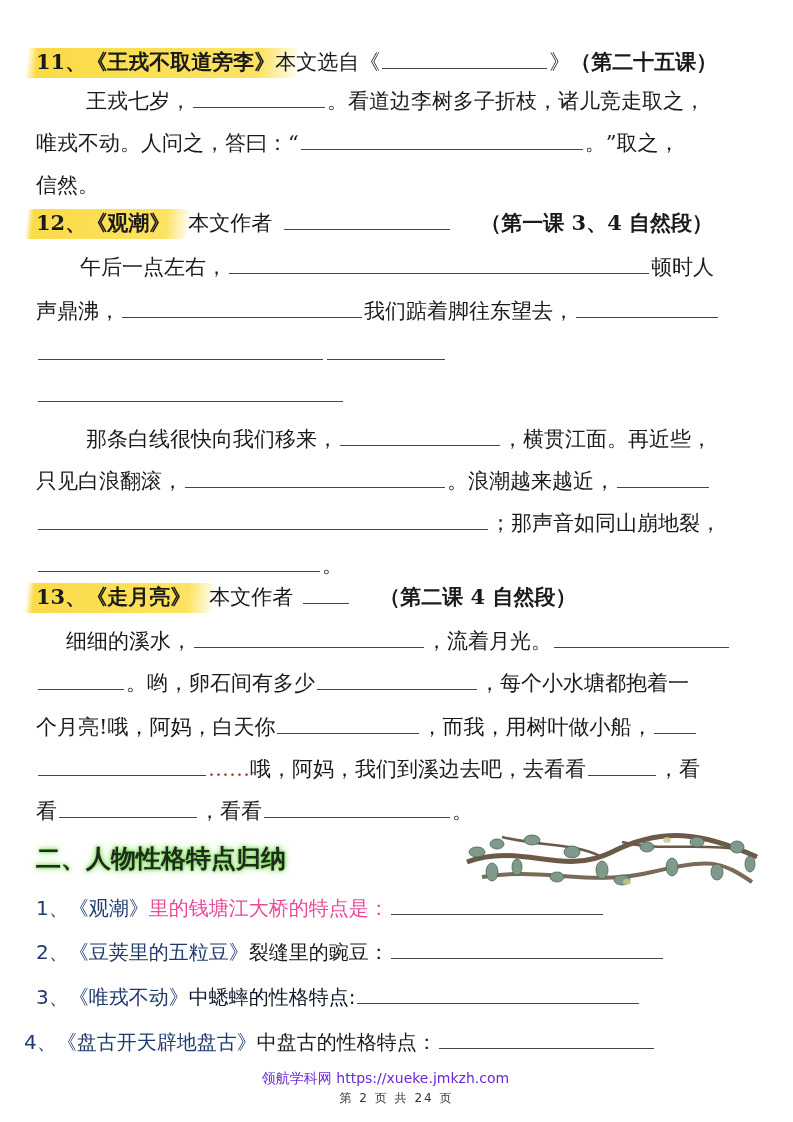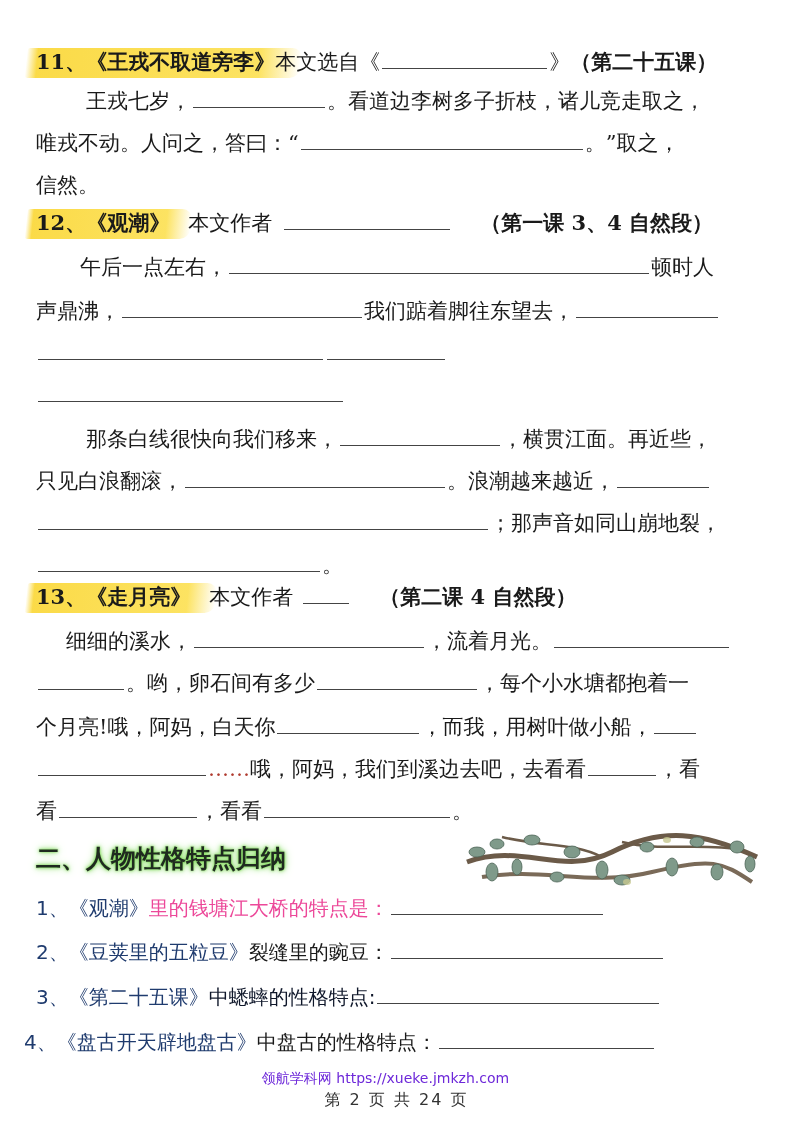--- a/index.html
+++ b/index.html
@@ -15,21 +15,21 @@
     border-radius: 3px 10px 10px 3px; transform: skewX(-6deg);
   }
   .qtitle { font-weight: bold; }
   .section-heading {
     position: absolute; font-size: 25px; font-weight: bold; color: #1f2a1f;
     text-shadow: 0 0 4px #7ed957, 0 0 8px #9be27a, 0 0 2px #6ccf45;
   }
   .blue { color: #1f3b6e; }
   .red-dots { color: #b03a2e; }
   .footer-site { position: absolute; left: 0; width: 771px; text-align: center; top: 1070px; font-family: "DejaVu Sans", sans-serif; font-size: 14px; color: #6d28d9; }
-  .footer-page { position: absolute; left: 0; width: 793px; text-align: center; top: 1090px; font-family: "DejaVu Sans", sans-serif; font-size: 16px; color: #333; letter-spacing: 2px; }
+  .footer-page { position: absolute; left: 0; width: 793px; text-align: center; top: 1090px; font-family: "DejaVu Sans", sans-serif; font-size: 12px; color: #333; letter-spacing: 2px; }
   .vine { position: absolute; left: 462px; top: 822px; width: 300px; height: 70px; }
 </style>
 </head>
 <body>
 
 <div class="hl" style="left:26px; top:48px; width:275px;"></div>
 <div class="line" style="left:36px; top:47px;">
   <span class="qtitle">11、</span><span class="qtitle">《王戎不取道旁李》</span><span>本文选自《</span><span class="blank" style="width:165px;"></span><span>》</span><span class="qtitle">（第二十五课）</span>
 </div>
 <div class="line" style="left:86px; top:86px;">
@@ -121,20 +121,20 @@
   </g>
 </svg>
 
 <div class="line blue" style="left:36px; top:893px; font-family:'DejaVu Sans', sans-serif; font-size:20px;">
   <span>1、</span><span>《观潮》</span><span style="color:#ec4899">里的钱塘江大桥的特点是：</span><span class="blank" style="width:212px;"></span>
 </div>
 <div class="line blue" style="left:36px; top:937px; font-family:'DejaVu Sans', sans-serif; font-size:20px;">
   <span>2、</span><span>《豆荚里的五粒豆》</span><span style="color:#1a1a1a">裂缝里的豌豆：</span><span class="blank" style="width:272px;"></span>
 </div>
 <div class="line blue" style="left:36px; top:982px; font-family:'DejaVu Sans', sans-serif; font-size:20px;">
-  <span>3、</span><span>《第二十五课》</span><span style="color:#0f172a">中蟋蟀的性格特点:</span><span class="blank" style="width:282px;"></span>
+  <span>3、</span><span>《唯戎不动》</span><span style="color:#0f172a">中蟋蟀的性格特点:</span><span class="blank" style="width:282px;"></span>
 </div>
 <div class="line blue" style="left:24px; top:1027px; font-family:'DejaVu Sans', sans-serif; font-size:20px;">
   <span>4、</span><span>《盘古开天辟地盘古》</span><span style="color:#1a1a1a">中盘古的性格特点：</span><span class="blank" style="width:215px;"></span>
 </div>
 
 <div class="footer-site">领航学科网 https://xueke.jmkzh.com</div>
 <div class="footer-page">第 2 页 共 24 页</div>
 
 </body></html>

